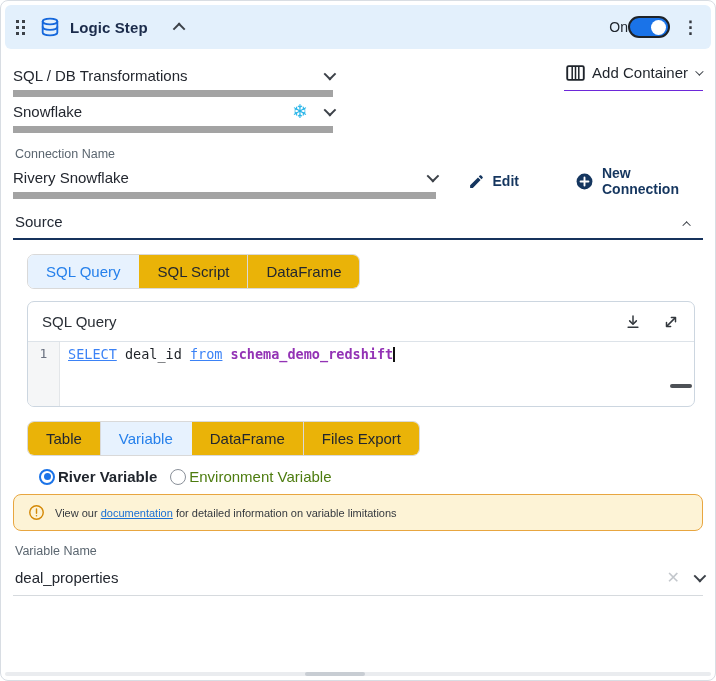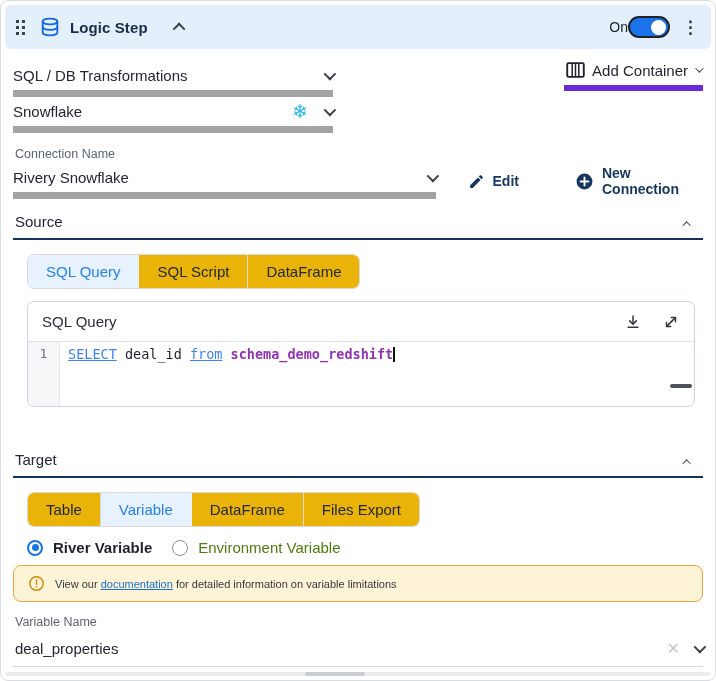--- a/index.html
+++ b/index.html
@@ -49,21 +49,21 @@
     display:flex; align-items:center; height:36px;
     border-bottom:7px solid #a3a3a3; cursor:pointer;
   }
   .underline-select .val { font-size:15px; color:#23272f; flex:1; }
   .row { display:flex; justify-content:space-between; align-items:flex-start; }
   .w320 { width:320px; }
   .small-label { font-size:12.5px; color:#5b6670; margin:14px 0 2px 2px; }
   
   .add-container {
     display:flex; align-items:center; gap:7px; height:36px; margin-top:6px;
-    border-bottom:6px solid #6d28d9; padding:0 2px 0 2px; cursor:pointer;
+    border-bottom:1px solid #6d28d9; padding:0 2px 0 2px; cursor:pointer;
   }
   .add-container .lbl { font-size:15px; color:#1f242b; }
   
   .conn-row { display:flex; align-items:center; }
   .conn-row .underline-select { width:438px; }
   .conn-actions { display:flex; align-items:center; margin-left:32px; gap:56px; }
   .navy-btn { display:flex; align-items:center; gap:8px; cursor:pointer;
               font-size:14px; font-weight:700; color:#15365f; }
   
   .section-hdr {
@@ -101,21 +101,21 @@
   .code-line {
     font-family:"DejaVu Sans Mono", monospace; font-size:13.5px; padding:4px 0 0 8px;
     white-space:pre; color:#1f2328;
   }
   .tok-keyword { color:#3b82f6;text-decoration:underline; }
   .tok-plain { color:#1f2328; }
   .tok-entity { color:#9333b5; font-weight:700; }
   .caret { display:inline-block; width:1.5px; height:15px; background:#111; vertical-align:text-bottom; }
   .hscroll-thumb { position:absolute; top:42px; right:2px; width:22px; height:4px; background:#4d5156; border-radius:2px; }
   
-  .radio-row { display:flex; align-items:center; margin-top:12px; gap:10px; }
+  .radio-row { display:flex; align-items:center; margin-top:12px; gap:3px;margin-left:12px; }
   .radio { width:16px; height:16px; border-radius:50%; border:1.6px solid #8a9099; position:relative; cursor:pointer; flex:none; }
   .radio.sel { border-color:#1a73e8; border-width:2px; }
   .radio.sel::after { content:""; position:absolute; inset:2.5px; border-radius:50%; background:#1a73e8; }
   .radio-lbl { font-size:15px; color:#4d7c0f; cursor:pointer; }
   .radio-lbl.sel { font-weight:700; color:#1f242c; margin-right:10px; }
   
   .alert {
     margin-top:9px; background:#fdf3d6; border:1.5px solid #e8a640; border-radius:8px;
     display:flex; align-items:center; gap:10px; padding:8px 14px; height:37px;
   }
@@ -251,24 +251,20 @@
         <div class="code-area">
           <div class="gutter">
             <span>1</span>
           </div>
           <div class="code-line"><span class="tok-keyword">SELECT</span><span class="tok-plain"> deal_id </span><span class="tok-keyword">from</span><span class="tok-plain"> </span><span class="tok-entity">schema_demo_redshift</span><span class="caret"></span></div>
           <span class="hscroll-thumb"></span>
         </div>
       </div>
     </div>
 
-    <div class="section-hdr" style="margin-top:44px;">
-      <span class="t">Target</span>
-      <span class="c"><i class="chev up small"></i></span>
-    </div>
 
     <div class="section-body">
       <div class="tabs">
         <span class="tab">Table</span>
         <span class="tab active">Variable</span>
         <span class="tab">DataFrame</span>
         <span class="tab">Files Export</span>
       </div>
 
       <div class="radio-row">

